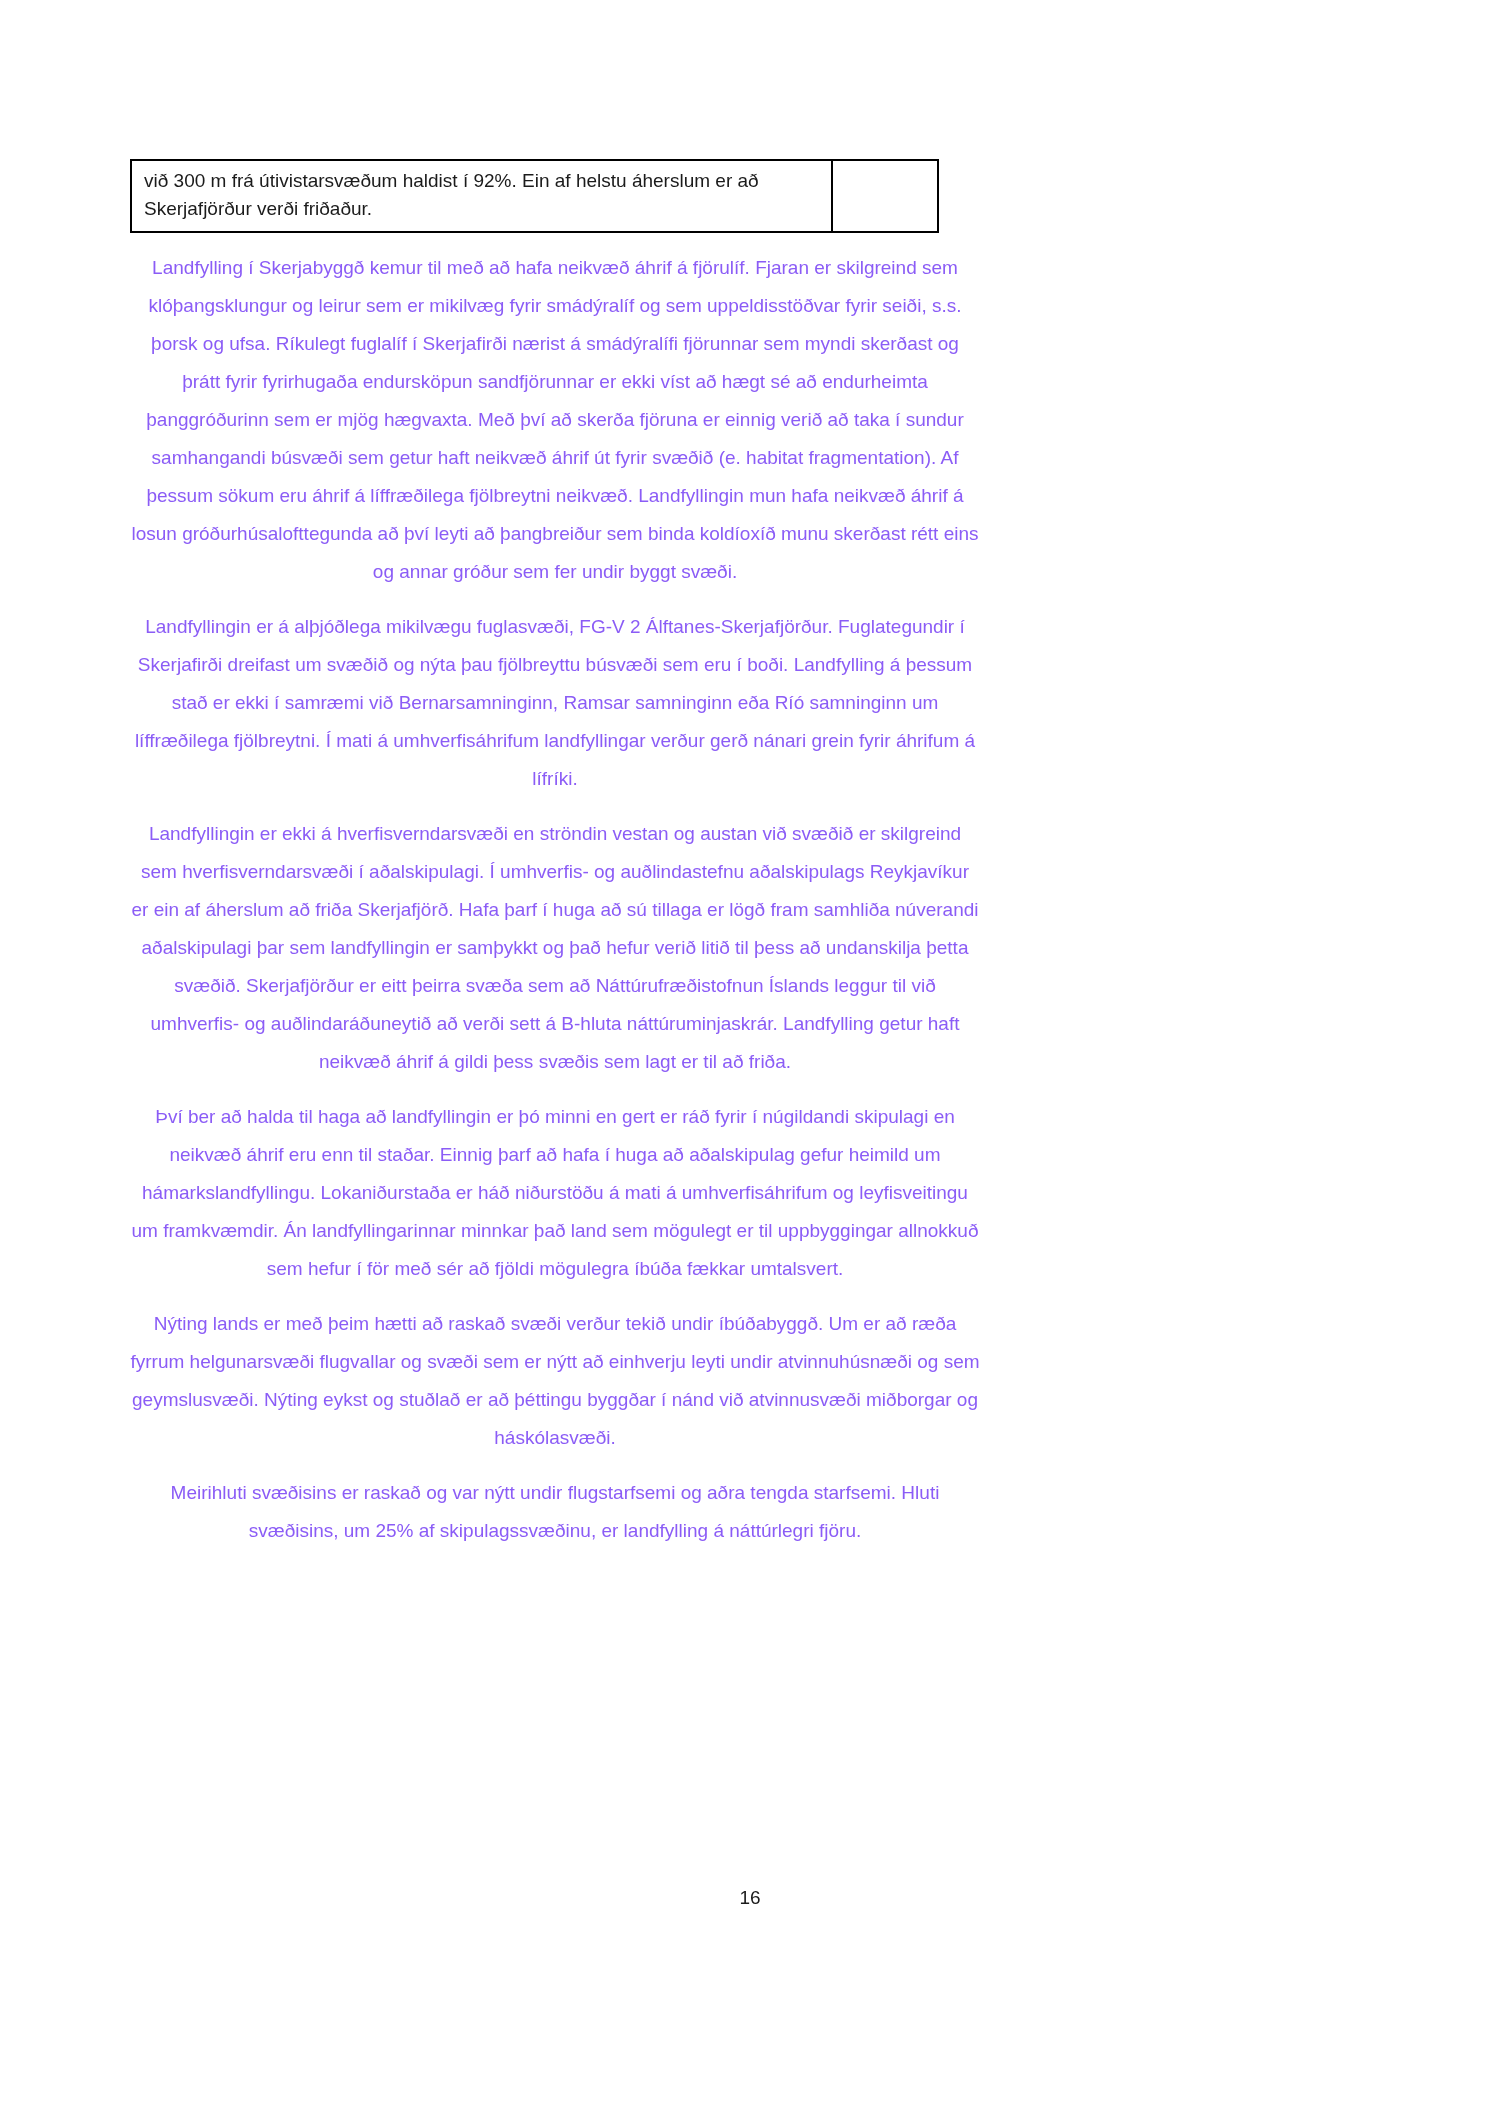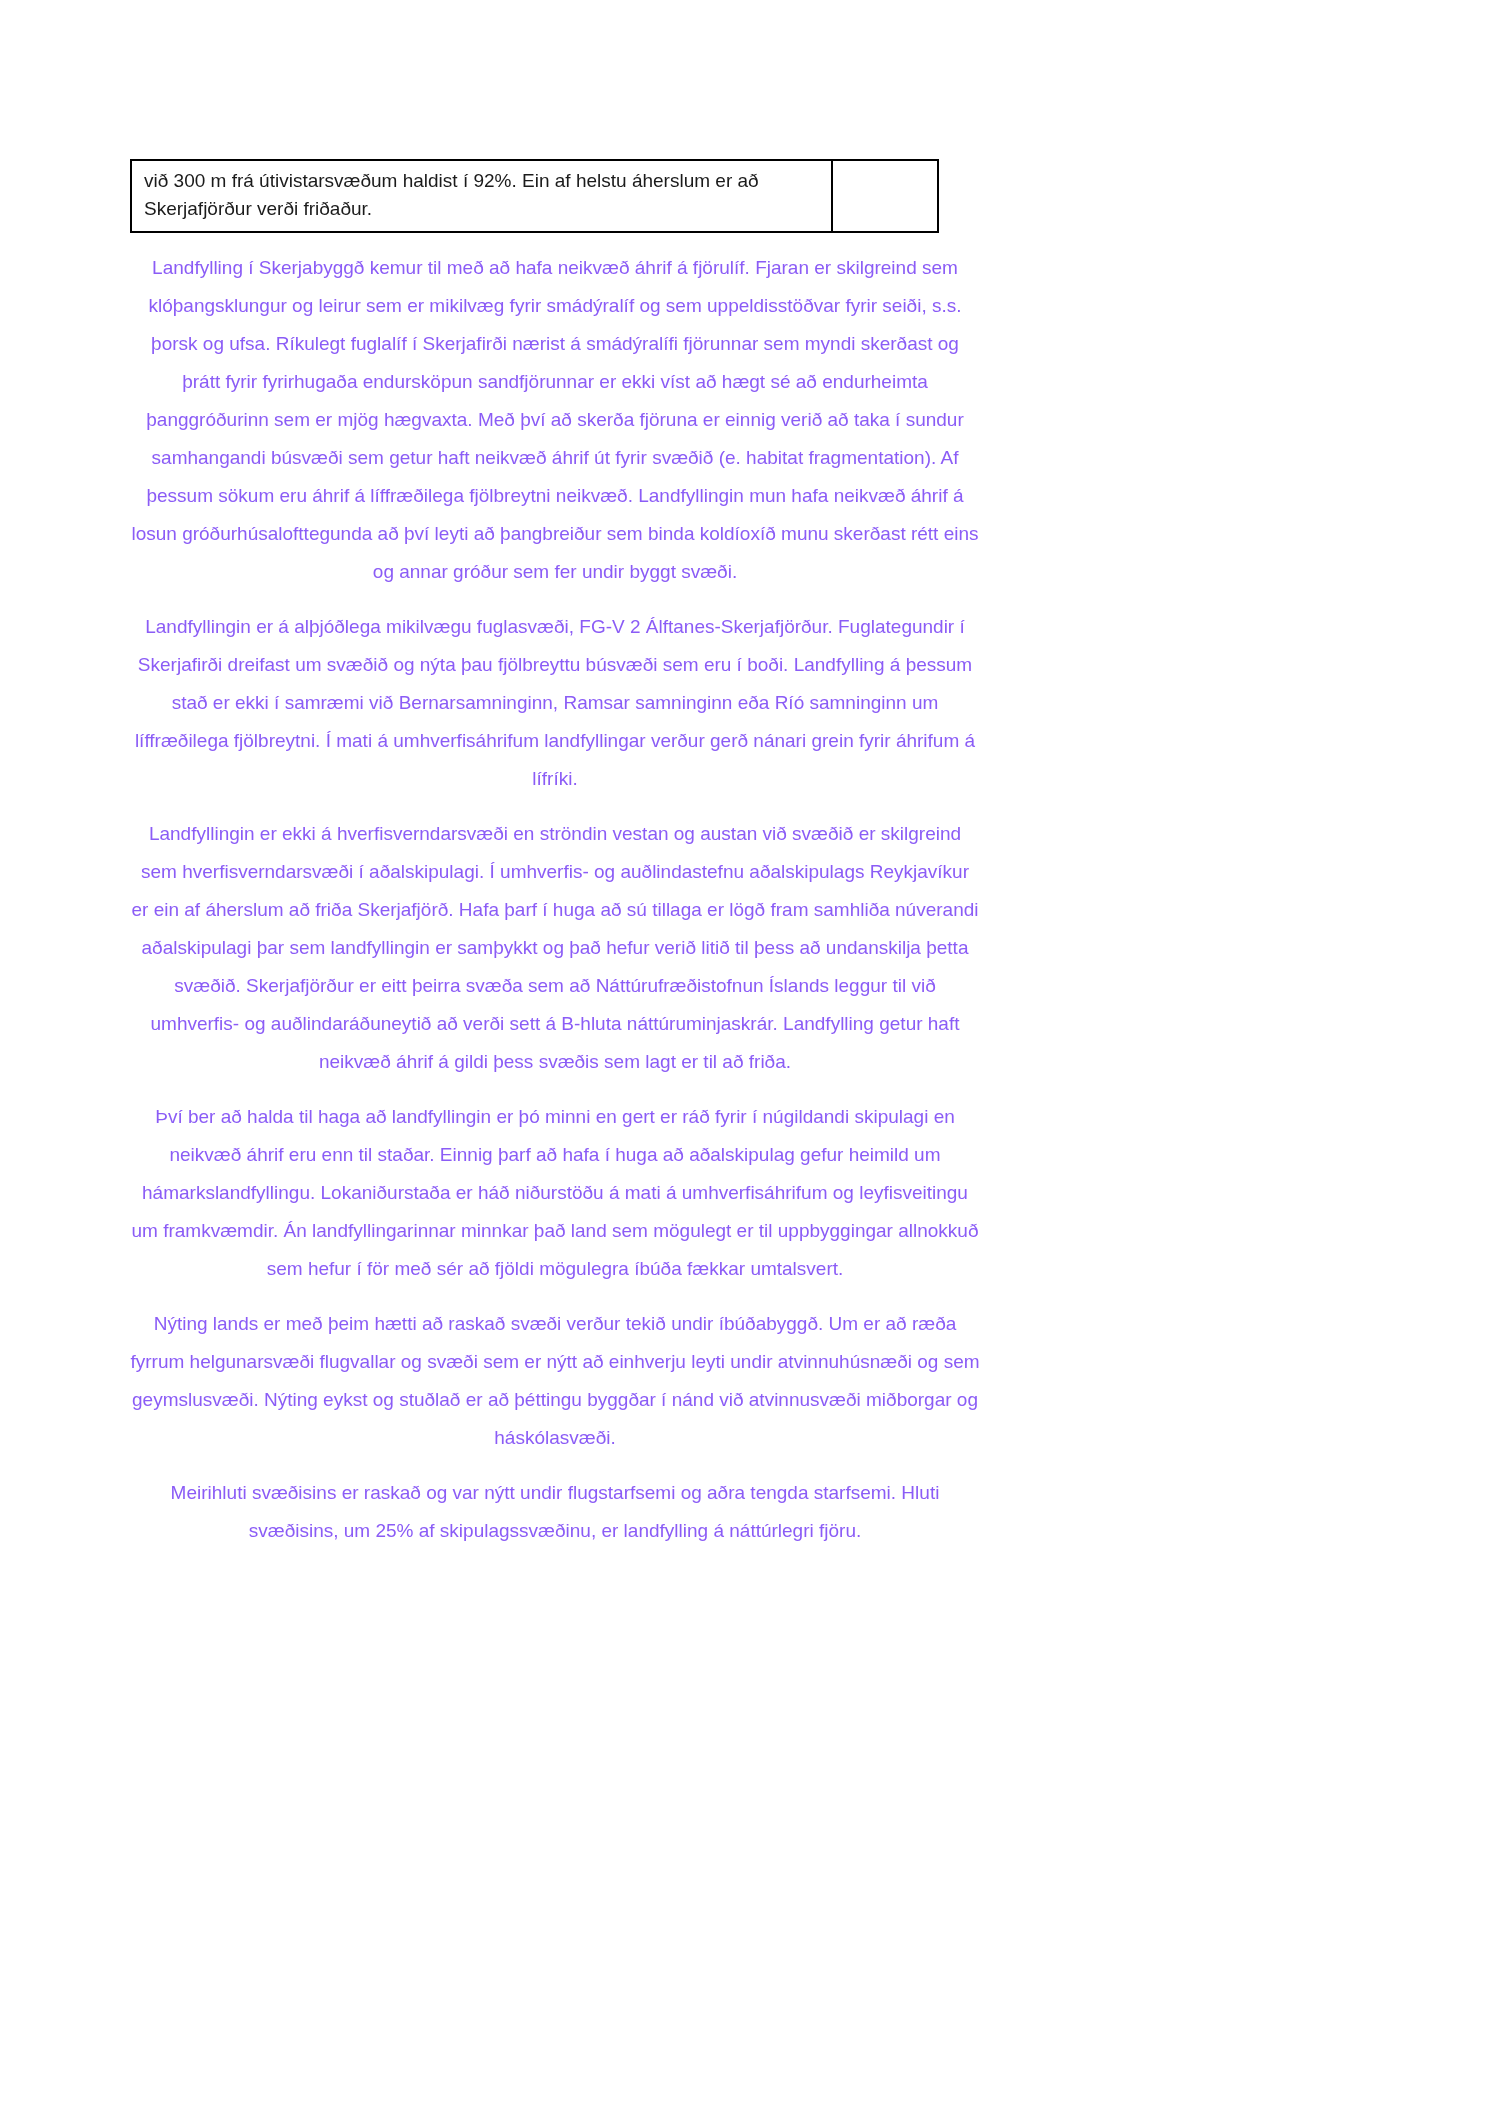--- a/index.html
+++ b/index.html
@@ -82,13 +82,14 @@
 
     <p class="body-par">Landfylling í Skerjabyggð kemur til með að hafa neikvæð áhrif á fjörulíf. Fjaran er skilgreind sem klóþangsklungur og leirur sem er mikilvæg fyrir smádýralíf og sem uppeldisstöðvar fyrir seiði, s.s. þorsk og ufsa. Ríkulegt fuglalíf í Skerjafirði nærist á smádýralífi fjörunnar sem myndi skerðast og þrátt fyrir fyrirhugaða endursköpun sandfjörunnar er ekki víst að hægt sé að endurheimta þanggróðurinn sem er mjög hægvaxta. Með því að skerða fjöruna er einnig verið að taka í sundur samhangandi búsvæði sem getur haft neikvæð áhrif út fyrir svæðið (e. habitat fragmentation). Af þessum sökum eru áhrif á líffræðilega fjölbreytni neikvæð. Landfyllingin mun hafa neikvæð áhrif á losun gróðurhúsalofttegunda að því leyti að þangbreiður sem binda koldíoxíð munu skerðast rétt eins og annar gróður sem fer undir byggt svæði.</p>
     <p class="body-par">Landfyllingin er á alþjóðlega mikilvægu fuglasvæði, FG-V 2 Álftanes-Skerjafjörður.  Fuglategundir í Skerjafirði dreifast um svæðið og nýta þau fjölbreyttu búsvæði sem eru í boði. Landfylling á þessum stað er ekki í samræmi við Bernarsamninginn, Ramsar samninginn eða Ríó samninginn um líffræðilega fjölbreytni. Í mati á umhverfisáhrifum landfyllingar verður gerð nánari grein fyrir áhrifum á lífríki.</p>
     <p class="body-par">Landfyllingin er ekki á hverfisverndarsvæði en ströndin vestan og austan við svæðið er skilgreind sem hverfisverndarsvæði í aðalskipulagi. Í umhverfis- og auðlindastefnu aðalskipulags Reykjavíkur er ein af áherslum að friða Skerjafjörð. Hafa þarf í huga að sú tillaga er lögð fram samhliða núverandi aðalskipulagi þar sem landfyllingin er samþykkt og það hefur verið litið til þess að undanskilja þetta svæðið. Skerjafjörður er eitt þeirra svæða sem að Náttúrufræðistofnun Íslands leggur til við umhverfis- og auðlindaráðuneytið að verði sett á B-hluta náttúruminjaskrár. Landfylling getur haft neikvæð áhrif á gildi þess svæðis sem lagt er til að friða.</p>
     <p class="body-par">Því ber að halda til haga að landfyllingin er þó minni en gert er ráð fyrir í núgildandi skipulagi en neikvæð áhrif eru enn til staðar. Einnig þarf að hafa í huga að aðalskipulag gefur heimild um hámarkslandfyllingu. Lokaniðurstaða er háð niðurstöðu á mati á umhverfisáhrifum og leyfisveitingu um framkvæmdir.  Án landfyllingarinnar minnkar það land sem mögulegt er til uppbyggingar allnokkuð sem hefur í för með sér að fjöldi mögulegra íbúða fækkar umtalsvert.</p>
     <p class="body-par">Nýting lands er með þeim hætti að raskað svæði verður tekið undir íbúðabyggð. Um er að ræða fyrrum helgunarsvæði flugvallar og svæði sem er nýtt að einhverju leyti undir atvinnuhúsnæði og sem geymslusvæði. Nýting eykst og stuðlað er að þéttingu byggðar í nánd við atvinnusvæði miðborgar og háskólasvæði.</p>
     <p class="body-par">Meirihluti svæðisins er raskað og var nýtt undir flugstarfsemi og aðra tengda starfsemi. Hluti svæðisins, um 25% af skipulagssvæðinu, er landfylling á náttúrlegri fjöru.</p>
 
   </div>
 
+  <div class="page-number">16</div>
 </div>
 
 </body></html>

